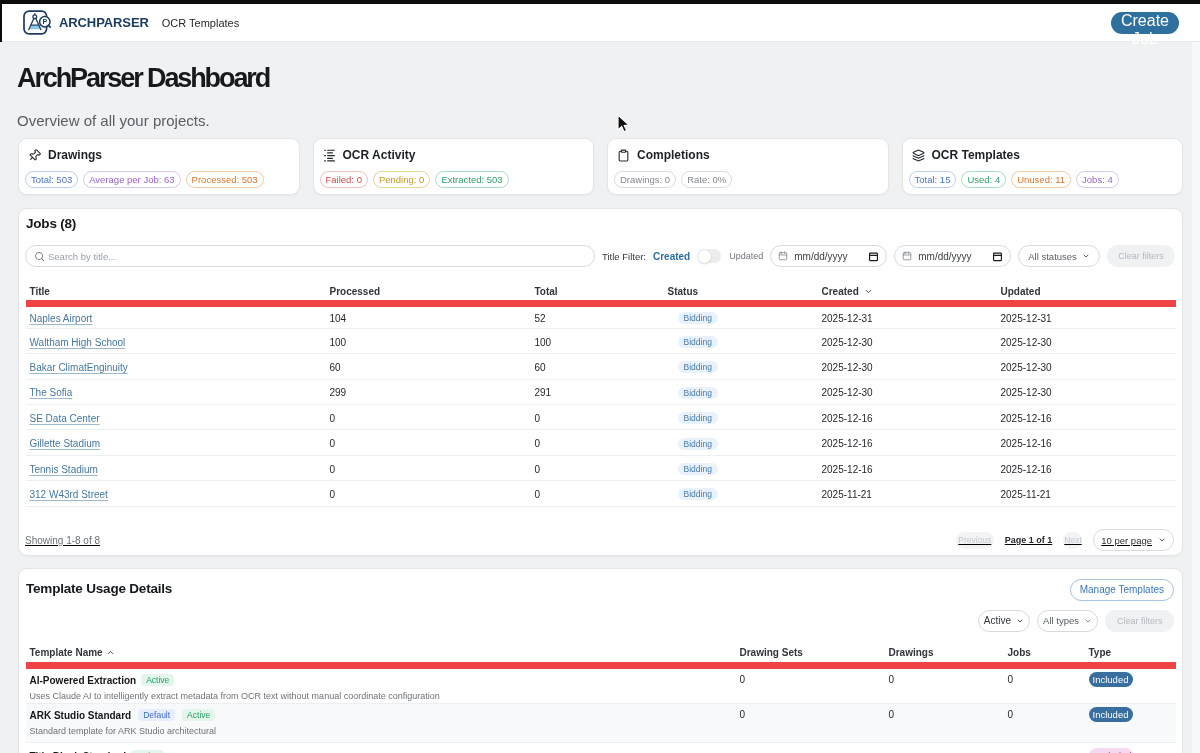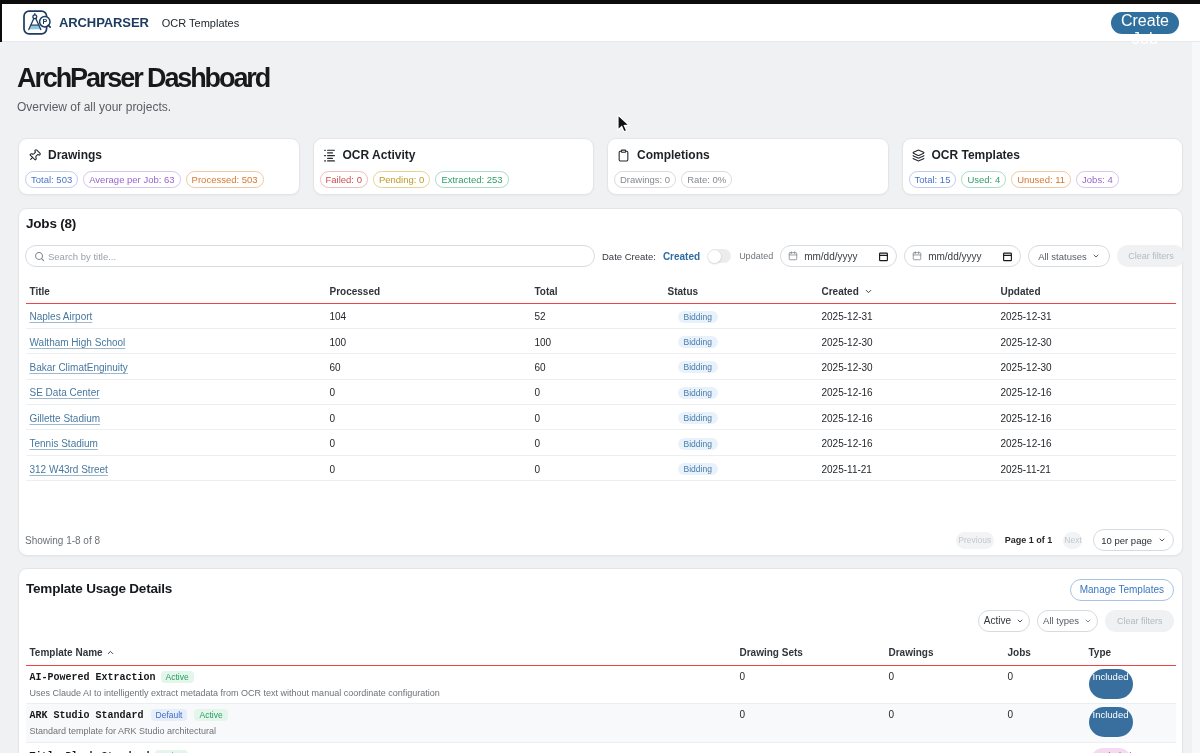--- a/index.html
+++ b/index.html
@@ -7,21 +7,21 @@
 body { font-family: "Liberation Sans", sans-serif; background:#eff1f2; position:relative; }
 .topbar { position:absolute; top:0; left:0; width:1200px; height:4px; background:#0c0c0d; z-index:50; }
 .leftedge { position:absolute; top:0; left:0; width:1.5px; height:42px; background:#0c0c0d; z-index:51; }
 header { position:absolute; top:4px; left:0; width:1200px; height:38px; background:#fff; border-bottom:1px solid #e7e9eb; display:flex; align-items:center; z-index:10; }
 .logo { margin-left:23px; flex-shrink:0; }
 .wordmark { font-size:13px; font-weight:bold; color:#1d3c60; margin-left:7px; letter-spacing:-0.1px; }
 .navlink { font-size:11px; color:#24292e; margin-left:13px; }
 .createbtn { margin-left:auto; margin-right:21px; background:#30709f; color:#fff; font-size:16px; font-family:"Liberation Sans",sans-serif; border:none; border-radius:11px; height:22px; width:68px; }
 .scrolltrack { position:absolute; top:42px; right:0; width:8px; height:711px; background:#f7f8f9; z-index:40; }
 h1 { position:absolute; left:17px; top:64px; font-size:27px; font-weight:bold; color:#17191d; letter-spacing:-2.1px; line-height:28px; }
-.sub { position:absolute; left:17px; top:100px; font-size:12px; color:#585e65; }
+.sub { position:absolute; left:17px; top:112px; font-size:15px; color:#585e65; }
 .cards { position:absolute; left:18px; top:138px; width:1165px; display:flex; gap:13px; }
 .card { flex:1; background:#fff; border:1px solid #e3e5e8; border-radius:9px; padding:0; box-shadow:0 1px 2px rgba(0,0,0,0.04); height:57px; position:relative; }
 .cardtitle { position:absolute; left:9px; top:9px; display:flex; align-items:center; gap:7px; font-size:12px; font-weight:bold; color:#1d2126; }
 .badges { position:absolute; left:6px; top:31.5px; display:flex; gap:5px; }
 .bdg { font-size:9.5px; border-radius:999px; padding:0 5px; white-space:nowrap; line-height:15px; height:17px; border:1px solid; }
 .b-blue  { color:#4a74c8; border-color:#bccdee; }
 .b-purp  { color:#9a63cc; border-color:#dac5ef; }
 .b-orng  { color:#d7782f; border-color:#f2c9a2; }
 .b-red   { color:#cc4e4e; border-color:#f0bebe; }
 .b-yelw  { color:#bf9a26; border-color:#e7d395; }
@@ -43,36 +43,36 @@
 .toggle::after { content:""; position:absolute; left:0px; top:0.5px; width:13px; height:13px; background:#fff; border-radius:50%; box-shadow:0 0 0 0.5px #dcdee2, 0 1px 2px rgba(0,0,0,0.18); }
 .dfupdated { font-size:9px; color:#70767d; margin-left:8px; white-space:nowrap; }
 .dateinput { display:flex; align-items:center; height:22px; border:1px solid #d7dbdf; border-radius:11px; background:#fff; width:117px; margin-left:7px; padding:0 7px 0 7px; flex-shrink:0; }
 .dateinput .ph { font-size:10px; color:#3b4046; margin-left:6px; white-space:nowrap; }
 .dateinput .pick { margin-left:auto; }
 .pill { display:flex; align-items:center; height:22px; border:1px solid #d7dbdf; border-radius:11px; background:#fff; font-size:9.5px; color:#575d65; padding:3px 9px; margin-left:7px; white-space:nowrap; flex-shrink:0; }
 .pill .chev { margin-left:5px; }
 .clearbtn { height:22px; border:none; border-radius:11px; background:#eff1f3; color:#b3bac1; font-size:9px; font-family:"Liberation Sans",sans-serif; padding:0 11.5px; margin-left:7px; white-space:nowrap; flex-shrink:0; }
 table { border-collapse:collapse; table-layout:fixed; width:1150px; position:absolute; left:7px; }
 #jobstable { top:67px; }
-th { text-align:left; font-size:10px; font-weight:bold; color:#30353b; padding:9.5px 0 0 3.5px; border-bottom:1px solid #ef4444; height:27px; vertical-align:top; line-height:12px; }
+th { text-align:left; font-size:10px; font-weight:bold; color:#30353b; padding:9.5px 0 0 3.5px; border-bottom:7px solid #ef4444; height:27px; vertical-align:top; line-height:12px; }
 #tmplpanel th { padding-top:9px; }
 td { font-size:10px; color:#23272c; padding:2px 0 0 3.5px; border-bottom:1px solid #eceef0; height:25.4px; vertical-align:middle; }
 td.tlink { color:#47789f; } td.tlink span { text-decoration:underline; text-decoration-color:#9db9cc; text-underline-offset:2px;text-align:center; }
 .stbadge { display:inline-block; background:#e9f2fb; color:#477cab; font-size:8.5px; border-radius:999px; padding:0 6px; line-height:12px; height:12px;margin-left:10px; }
-.pagrow { position:absolute; left:6px; right:8px; top:320px; height:22px; display:flex; align-items:center; }
+.pagrow { position:absolute; left:6px; right:8px; top:320px; height:22px; display:flex; align-items:center;text-decoration:underline; }
 .showing { font-size:10px; color:#6b7178; }
 .pagbtn { height:17px; border:none; border-radius:9px; background:#f2f3f5; color:#c3c8cd; font-size:8.5px; font-family:"Liberation Sans",sans-serif; padding:0 2.5px; width:38px; }
 .pageinfo { font-size:9px; color:#27272a; font-weight:bold; margin:0 11px; }
 .perpage { display:flex; align-items:center; height:22px; border:1px solid #d7dbdf; border-radius:11px; background:#fff; font-size:9.5px; color:#2b2f34; padding:0 7px; margin-left:11px; }
 .cursor { position:absolute; left:612px; top:111px; z-index:100; }
 .tbadge { font-size:8.5px; border-radius:4px; padding:1px 5px; white-space:nowrap; }
 .tb-grn { background:#e4f6ec; color:#259d60; }
 .tb-blu { background:#e7eefb; color:#3d6cc4; }
-.incl { display:inline-block; background:#386f9e; color:#fff; font-size:9.5px; border-radius:999px; padding:0 4px; line-height:15px; height:30px; width:44px; text-align:center; }
-.tname { font-size:10px; font-weight:bold; color:#15181b;font-family:Liberation Mono, monospace; }
+.incl { display:inline-block; background:#386f9e; color:#fff; font-size:9.5px; border-radius:999px; padding:0 4px; line-height:15px; height:15px; width:44px; text-align:center; }
+.tname { font-size:10px; font-weight:bold; color:#15181b; }
 .tsub { font-size:9px; color:#6d737a; }
 </style>
 </head>
 <body>
 <div class="topbar"></div>
 <div class="leftedge"></div>
 <header>
   <svg class="logo" width="29" height="25" viewBox="0 0 29 25">
     <rect x="1" y="1.2" width="22.6" height="22.6" rx="5" fill="none" stroke="#1d3c60" stroke-width="1.7"></rect>
     <path d="M11.8 3.6 L11.8 4.8" stroke="#1d3c60" stroke-width="1.2" stroke-linecap="round"></path>
@@ -104,21 +104,21 @@
         <span class="bdg b-orng">Processed: 503</span>
       </div>
   </div>
   <div class="card">
     <div class="cardtitle"><svg width="13" height="13" viewBox="0 0 24 24" fill="none" stroke="#23282d" stroke-width="2.2" stroke-linecap="round" stroke-linejoin="round">
           <path d="M3 3.5h1.5M8.5 3.5H21M8.5 8.5h9M3 13.5h1.5M8.5 13.5H21M8.5 18.5h9M3 23.2h1.5M8.5 23.2H21" transform="translate(0,-1.2)"></path>
         </svg>OCR Activity</div>
     <div class="badges">
         <span class="bdg b-red">Failed: 0</span>
         <span class="bdg b-yelw">Pending: 0</span>
-        <span class="bdg b-grn">Extracted: 253</span>
+        <span class="bdg b-grn">Extracted: 503</span>
       </div>
   </div>
   <div class="card">
     <div class="cardtitle"><svg width="13" height="13" viewBox="0 0 24 24" fill="none" stroke="#23282d" stroke-width="2" stroke-linecap="round" stroke-linejoin="round">
           <rect x="8" y="2" width="8" height="4" rx="1"></rect>
           <path d="M16 4h2a2 2 0 0 1 2 2v14a2 2 0 0 1-2 2H6a2 2 0 0 1-2-2V6a2 2 0 0 1 2-2h2"></path>
         </svg>Completions</div>
     <div class="badges">
         <span class="bdg b-gray">Drawings: 0</span>
         <span class="bdg b-gray">Rate: 0%</span>
@@ -143,21 +143,21 @@
   <div class="filterrow">
     <div class="search">
       <div class="box">
           <span class="phtext">Search by title...</span>
         </div>
       <svg width="11" height="11" viewBox="0 0 24 24" fill="none" stroke="#7b828b" stroke-width="2.2" stroke-linecap="round">
           <circle cx="11" cy="11" r="7.5"></circle>
           <path d="M21 21l-4.5-4.5"></path>
         </svg>
     </div>
-    <span class="dflabel">Date Create:</span>
+    <span class="dflabel">Title Filter:</span>
     <span class="dfcreated">Created</span>
     <div class="toggle"></div>
     <span class="dfupdated">Updated</span>
     <div class="dateinput">
       <svg width="10" height="10" viewBox="0 0 24 24" fill="none" stroke="#83898f" stroke-width="2" stroke-linecap="round">
           <rect x="3" y="4" width="18" height="17" rx="2"></rect>
           <path d="M16 2v4M8 2v4M3 9.5h18"></path>
         </svg>
       <span class="ph">mm/dd/yyyy</span>
       <svg class="pick" width="11" height="11" viewBox="0 0 24 24" fill="none" stroke="#181b1e" stroke-width="2.5" stroke-linecap="round">
@@ -214,20 +214,28 @@
           <td>100</td>
           <td>100</td>
           <td><span class="stbadge">Bidding</span></td>
           <td>2025-12-30</td>
           <td>2025-12-30</td>
         </tr>
     <tr>
           <td class="tlink"><span>Bakar ClimatEnginuity</span></td>
           <td>60</td>
           <td>60</td>
+          <td><span class="stbadge">Bidding</span></td>
+          <td>2025-12-30</td>
+          <td>2025-12-30</td>
+        </tr>
+    <tr>
+          <td class="tlink"><span>The Sofia</span></td>
+          <td>299</td>
+          <td>291</td>
           <td><span class="stbadge">Bidding</span></td>
           <td>2025-12-30</td>
           <td>2025-12-30</td>
         </tr>
     <tr>
           <td class="tlink"><span>SE Data Center</span></td>
           <td>0</td>
           <td>0</td>
           <td><span class="stbadge">Bidding</span></td>
           <td>2025-12-16</td>

